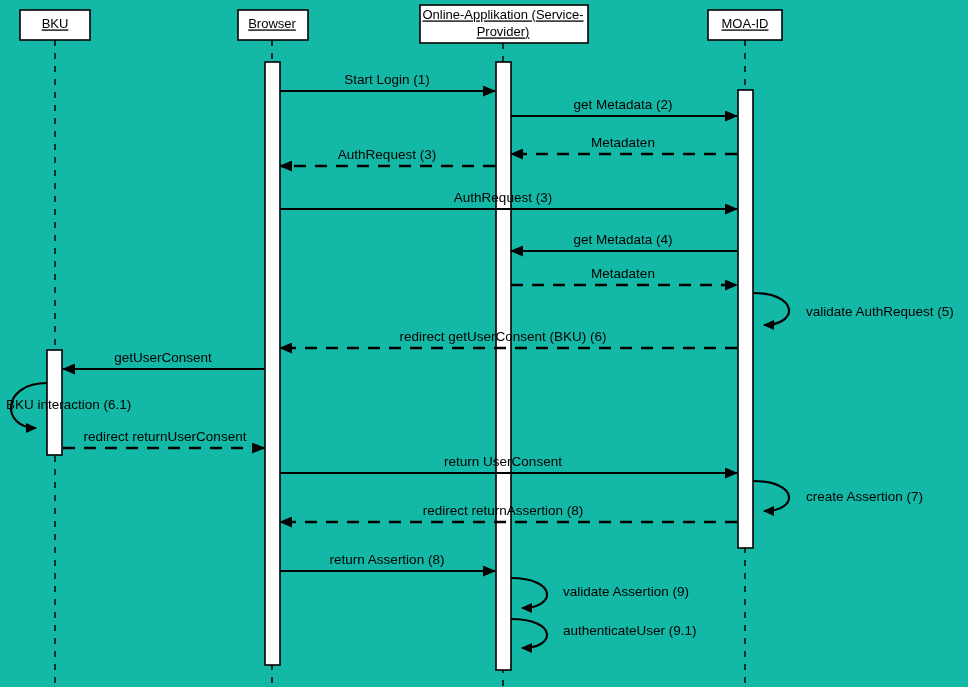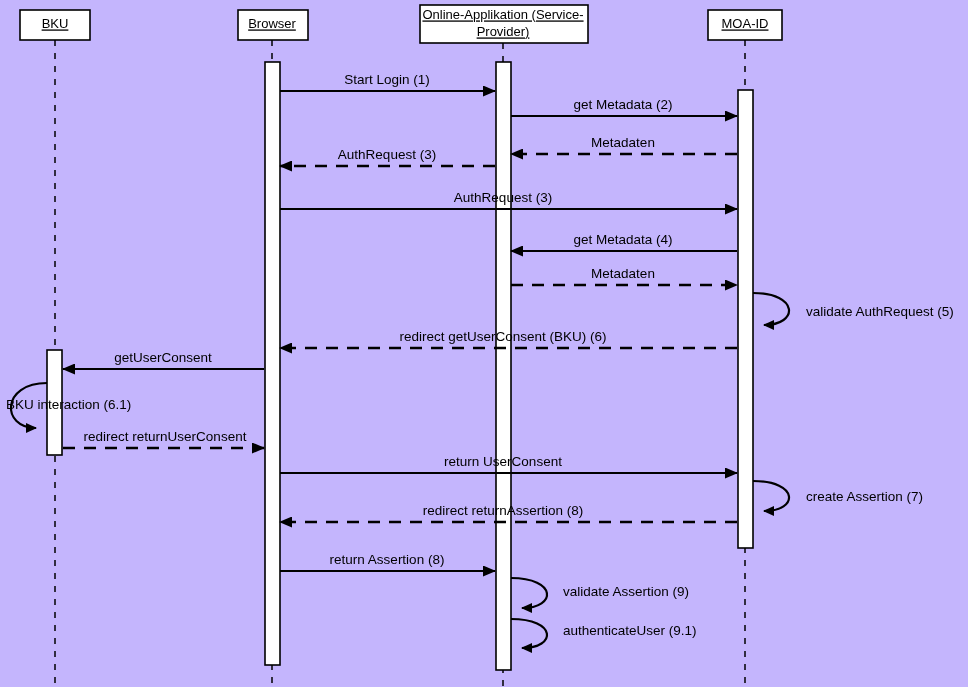--- a/index.html
+++ b/index.html
@@ -1,16 +1,16 @@
 <!DOCTYPE html>
 <html><head>
 <meta charset="utf-8">
 <style>
   html,body{margin:0;padding:0;background:#ffffff;}
-  #stage{position:relative;width:968px;height:687px;background:#c4b5fd;
+  #stage{position:relative;width:968px;height:687px;background:#14b8a6;
          font-family:"Liberation Sans","DejaVu Sans",sans-serif;overflow:hidden;}
   svg#diagram{position:absolute;left:0;top:0;width:968px;height:687px;}
   .lifebox{fill:#ffffff;stroke:#000000;stroke-width:1.6;}
   .lifeline{stroke:#000000;stroke-width:1.5;stroke-dasharray:6 7;fill:none;}
   .actbar{fill:#ffffff;stroke:#000000;stroke-width:1.6;}
   .msg-solid{stroke:#000000;stroke-width:2;fill:none;}
   .msg-dash{stroke:#000000;stroke-width:2.4;fill:none;stroke-dasharray:12 9;}
   .selfarc{stroke:#000000;stroke-width:2.2;fill:none;}
   .hdr-text{font-size:13px;fill:#000000;text-anchor:middle;
             text-decoration:underline;dominant-baseline:middle;}

